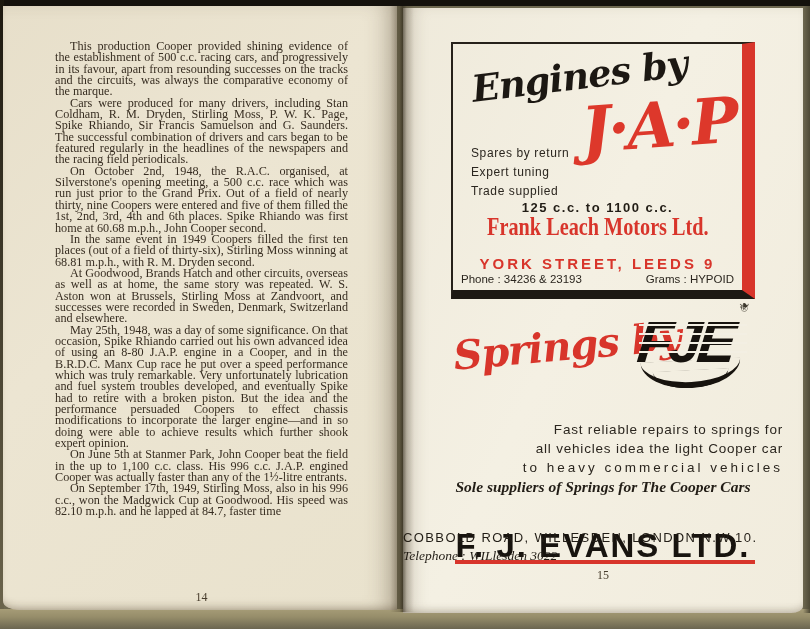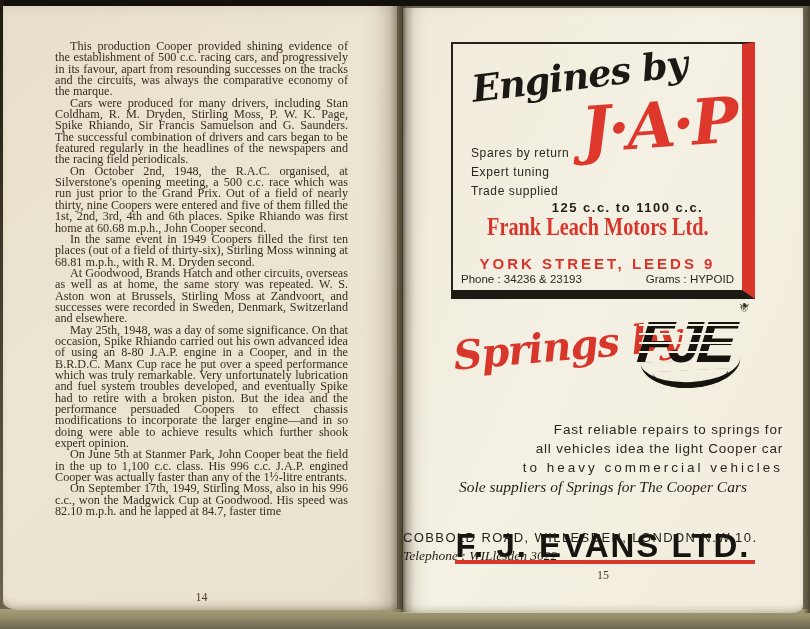--- a/index.html
+++ b/index.html
@@ -55,21 +55,21 @@
     font-family:"DejaVu Serif",serif;font-style:italic;font-weight:bold;
     font-size:63px;color:#dd382b;letter-spacing:-3px;transform:rotate(-4deg);white-space:nowrap;
   }
   .jap-services{
     position:absolute;left:18px;top:100px;
     font-family:"Liberation Sans",sans-serif;font-size:12px;line-height:19px;
     color:#2b261f;letter-spacing:0.6px;
   }
   .jap-range{
     position:absolute;left:0;top:156px;width:100%;text-align:center;
-    font-family:"Liberation Sans",sans-serif;font-weight:bold;font-size:13px;letter-spacing:1.5px;color:#221d16;padding-left:30px;
+    font-family:"Liberation Sans",sans-serif;font-weight:bold;font-size:13px;letter-spacing:1.5px;color:#221d16;
   }
   .jap-company{
     position:absolute;left:0;top:170px;width:100%;text-align:center;
     font-family:Liberation Serif, serif;font-weight:bold;font-size:23px;color:#d8352b;white-space:nowrap;
   }
   .jap-company span{display:inline-block;transform:scaleX(0.88) scaleY(1.08);}
   .jap-address{
     position:absolute;left:0;top:211px;width:100%;text-align:center;
     font-family:"Liberation Sans",sans-serif;font-weight:bold;font-size:15px;letter-spacing:3px;color:#d8352b;white-space:nowrap;
   }
@@ -96,21 +96,21 @@
     border-bottom:6px solid #17130e;border-radius:0 0 50% 50% / 0 0 100% 100%;transform:rotate(-3deg);}
   .fje-spring-arc2{position:absolute;left:250px;top:362px;width:76px;height:14px;
     border-bottom:4px solid #17130e;border-radius:0 0 50% 50% / 0 0 100% 100%;transform:rotate(-3deg);}
   .fje-tagline{
     position:absolute;left:20px;top:412px;width:360px;text-align:right;
     font-family:"Liberation Sans",sans-serif;font-size:13.5px;line-height:19px;color:#2b261f;letter-spacing:0.8px;
   }
   .fje-tagline .t3{letter-spacing:3px;}
   .fje-sole{
     position:absolute;left:10px;top:470px;width:380px;text-align:center;
-    font-family:"Liberation Serif",serif;font-weight:normal;font-style:italic;font-size:15.5px;color:#221d16;white-space:nowrap;
+    font-family:"Liberation Serif",serif;font-weight:bold;font-style:italic;font-size:15.5px;color:#221d16;white-space:nowrap;
   }
   .fje-company{
     position:absolute;left:0;top:483px;width:400px;text-align:center;
     font-family:"Liberation Sans",sans-serif;font-weight:bold;font-size:33px;letter-spacing:2px;color:#17130e;white-space:nowrap;margin-top:36px;
   }
   .fje-address{
     position:absolute;left:0;top:522px;width:400px;text-align:left;
     font-family:Liberation Sans, sans-serif;font-size:13px;letter-spacing:1.4px;color:#221d16;white-space:nowrap;
   }
   .fje-telephone{

